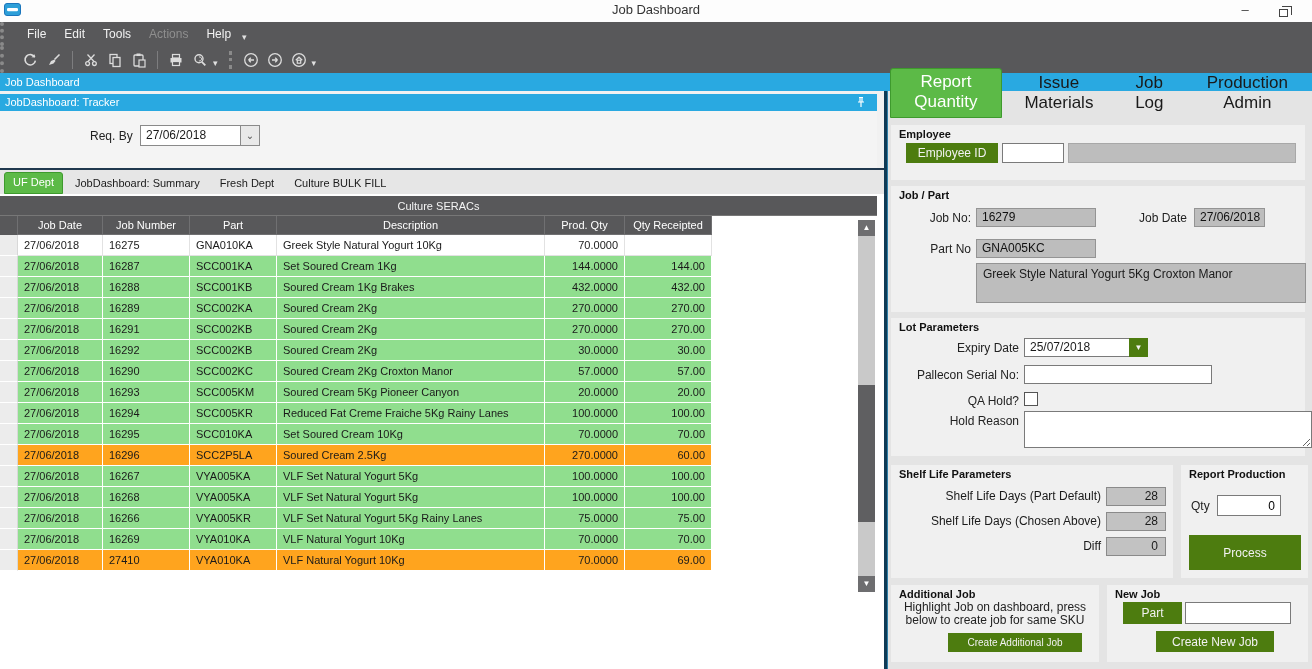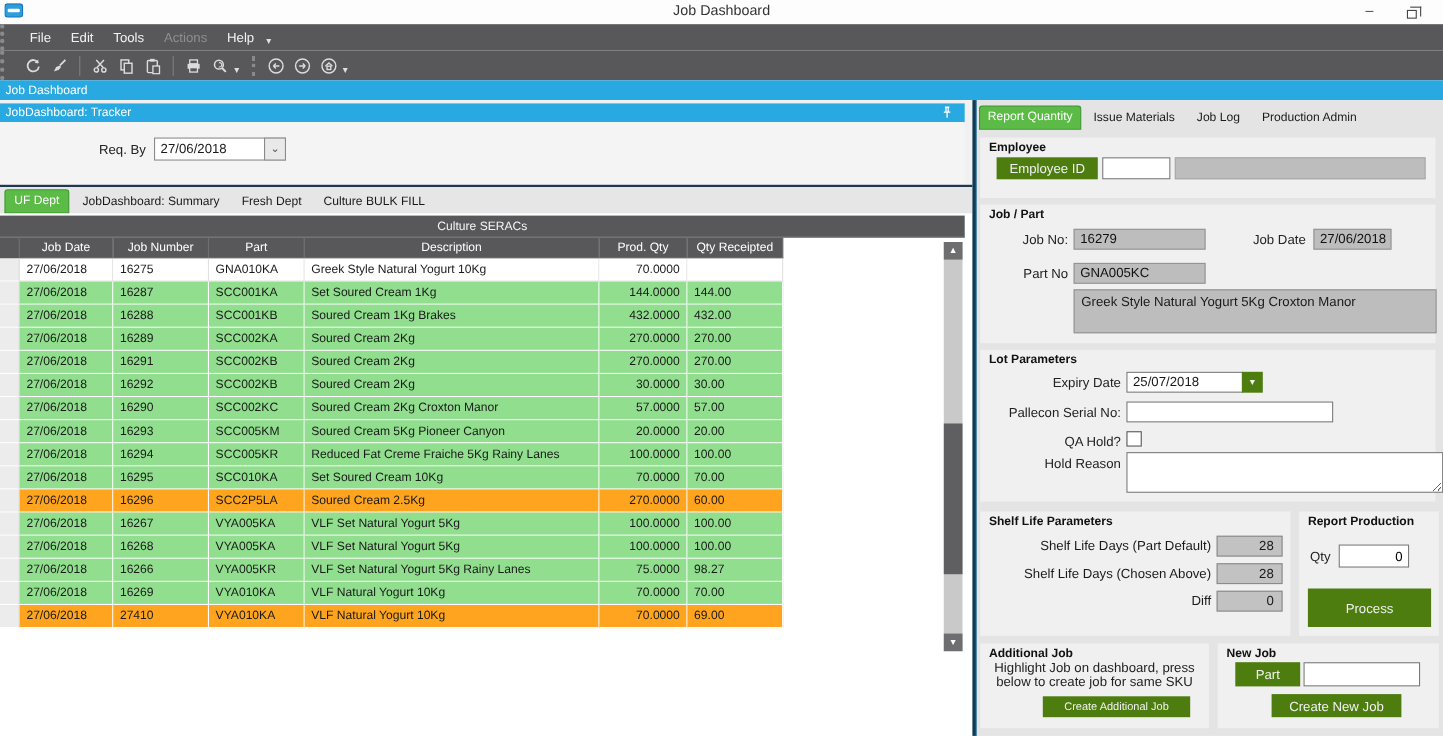--- a/index.html
+++ b/index.html
@@ -50,32 +50,32 @@
   .grid-header-row { display:flex; height:19px; width:712px; }
   .gh-cell { background:#58585A; color:#fff; font-size:11px; text-align:center; line-height:18px; border-right:1px solid #707072; border-bottom:1px solid #707072; }
   .gh-sel { width:18px; background:#58585A; border-right:1px solid #707072; }
   .grid-row { display:flex; height:21px; width:712px; }
   .g-cell { font-size:11px; line-height:20px; padding:0 6px; white-space:nowrap; overflow:hidden; border-right:1px solid #fff; border-bottom:1px solid #fff; }
   .grid-row.white .g-cell { border-right:1px solid #E2E2E2; border-bottom:1px solid #E2E2E2; background:#fff; }
   .grid-row.green .g-cell { background:var(--row-green,#90DE8E); }
   .grid-row.orange .g-cell { background:var(--row-orange,#FFA41E); }
   .g-sel { width:18px; background:#ECECEC; border-right:1px solid #D8D8D8; border-bottom:1px solid #fff; }
   .c0 { width:85px; } .c1 { width:87px; } .c2 { width:87px; } .c3 { width:268px; }
-  .c4 { width:80px; text-align:right; } .c5 { width:87px; }
+  .c4 { width:80px; text-align:right; } .c5 { width:87px; text-align:right; }
   
   .v-scrollbar { position:absolute; left:858px; top:129px; width:17px; height:372px; background:#C9C9C9; }
   .sb-btn { position:absolute; left:0; width:17px; height:16px; background:#6E6E70; color:#fff; font-size:8px; text-align:center; line-height:16px; }
   .sb-up { top:0; } .sb-down { bottom:0; }
   .sb-thumb { position:absolute; left:0; top:165px; width:17px; height:137px; background:#5F5F61; }
   
   .splitter { position:absolute; left:884px; top:91px; width:4px; height:578px; background:#0F3A55; border-right:1px solid #2E7FA8; }
   
   .right-panel { position:absolute; left:888px; top:91px; width:424px; height:578px; background:#E4E4E4; }
   .rtabs { position:absolute; left:2px; top:3px; height:24px; display:flex; align-items:flex-end; }
-  .rtab { font-size:11px; padding:4px 9px 5px 9px; color:#1a1a1a; margin-right:2px;text-align:center; }
+  .rtab { font-size:17px; padding:4px 9px 5px 9px; color:#1a1a1a; margin-right:2px;text-align:center; }
   .rtab.selected { background:var(--tab-green,#5CBA47); color:#fff; border:1px solid #3E9A2D; border-radius:3px 3px 0 0; padding:3px 7px 5px 7px; }
   .group { position:absolute; background:#F0F0F0; }
   .group-title { position:absolute; left:8px; top:3px; font-weight:bold; font-size:11px; color:#111; }
   .dark-btn { background:#4d7c0f; color:#f2f2f2; font-size:12px; text-align:center; border:none; font-family:"Liberation Sans", sans-serif; }
   .field-gray { background:#BDBDBD; border:1px solid #949494; font-size:12px; padding:0 5px; line-height:17px; color:#111; }
   .field-white { background:#fff; border:1px solid #7a7a7a; font-size:12px; padding:0 5px; font-family:"Liberation Sans", sans-serif; }
   .lbl { position:absolute; font-size:12px; color:#222; }
   .lbl-r { text-align:right; }
   
   .g-employee { left:3px; top:34px; width:414px; height:55px; }
@@ -383,21 +383,21 @@
               <div class="g-cell c4">100.0000</div>
               <div class="g-cell c5">100.00</div>
             </div>
             <div class="grid-row green">
               <div class="g-sel"></div>
               <div class="g-cell c0">27/06/2018</div>
               <div class="g-cell c1">16266</div>
               <div class="g-cell c2">VYA005KR</div>
               <div class="g-cell c3">VLF Set Natural Yogurt 5Kg Rainy Lanes</div>
               <div class="g-cell c4">75.0000</div>
-              <div class="g-cell c5">98.27</div>
+              <div class="g-cell c5">75.00</div>
             </div>
             <div class="grid-row green">
               <div class="g-sel"></div>
               <div class="g-cell c0">27/06/2018</div>
               <div class="g-cell c1">16269</div>
               <div class="g-cell c2">VYA010KA</div>
               <div class="g-cell c3">VLF Natural Yogurt 10Kg</div>
               <div class="g-cell c4">70.0000</div>
               <div class="g-cell c5">70.00</div>
             </div>

